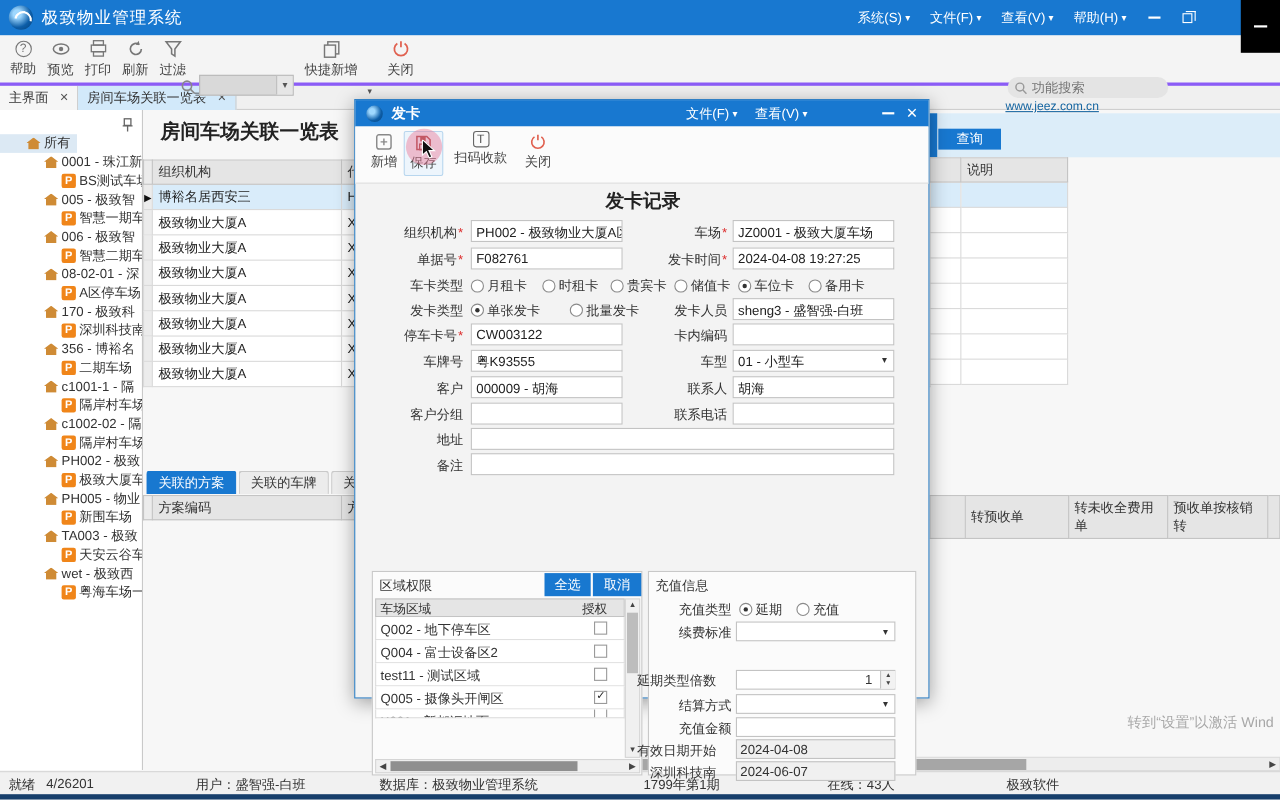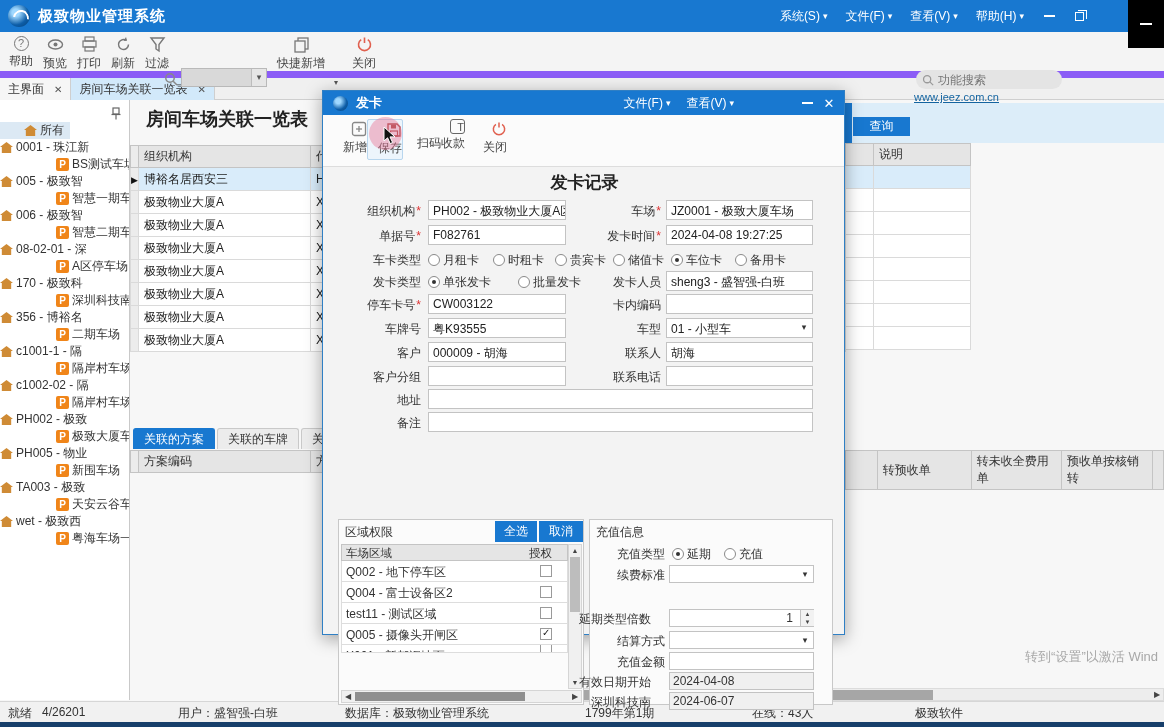--- a/index.html
+++ b/index.html
@@ -3,34 +3,34 @@
 <meta charset="utf-8">
 <style>
   *{margin:0;padding:0;box-sizing:border-box}
   html,body{width:1164px;height:727px}
   body{position:relative;font-family:"Liberation Sans","DejaVu Sans",sans-serif;font-size:12px;color:#333;background:#f7f7f7;overflow:hidden}
 
   
   .titlebar{position:absolute;left:0;top:0;width:1164px;height:32px;background:#1878d0;display:flex;align-items:center;z-index:30}
   .logo{width:22px;height:22px;border-radius:50%;background:radial-gradient(circle at 35% 35%,#9fd8ff 0 18%,#0d5ea8 60%,#063f74 100%);margin:0 8px 0 8px;position:relative}
   .logo::after{content:"";position:absolute;left:5px;top:5px;width:12px;height:12px;border-radius:50%;border:2px solid #fff;border-left-color:transparent;border-bottom-color:transparent;transform:rotate(-35deg)}
-  .app-title{color:#fff;font-size:15px;font-weight:bold;letter-spacing:1px}
+  .app-title{color:#fff;font-size:15px;font-weight:normal;letter-spacing:1px}
   .tb-menus{position:absolute;right:140px;top:0;height:32px;display:flex;align-items:center;gap:18px}
   .tb-menu{color:#fff;font-size:12px;cursor:default;display:flex;align-items:center;gap:3px}
   .caret-w::after{content:"▾";font-size:9px;color:#fff}
   .win-btn{position:absolute;top:0;width:26px;height:32px;display:flex;align-items:center;justify-content:center}
   .wb-min{right:102px}.wb-max{right:72px}
   .glyph-min{width:11px;border-bottom:2px solid #fff}
   .glyph-max{width:9px;height:9px;border:1px solid #fff;position:relative}
   .glyph-max::before{content:"";position:absolute;left:2px;top:-3px;width:8px;height:8px;border:1px solid #fff;border-bottom:none;border-left:none}
   .overlay-black{position:absolute;right:0;top:0;width:36px;height:48px;background:#000;z-index:60;display:flex;align-items:center;justify-content:center}
   .glyph-min2{width:12px;border-bottom:2px solid #fff}
 
   
-  .toolbar{position:absolute;left:0;top:32px;width:1164px;height:46px;background:#f4f4f4;border-bottom:7px solid #8b5cf6;z-index:5}
+  .toolbar{position:absolute;left:0;top:32px;width:1164px;height:46px;background:#f4f4f4;border-bottom:3px solid #8b5cf6;z-index:5}
   .tool{position:absolute;top:4px;width:34px;text-align:center}
   .tool .tlabel{display:block;margin-top:2px;font-size:12px;color:#444}
   .ticon{display:inline-block;width:17px;height:17px}
   .t-help{left:4px}.t-prev{left:38px}.t-print{left:72px}.t-refresh{left:106px}.t-filter{left:140px}
   .icon-q{display:inline-block;width:15px;height:15px;border:1.5px solid #777;border-radius:50%;color:#777;font-size:11px;line-height:13px;text-align:center}
   .icon-q::before{content:"?"}
   .combo{position:absolute;left:181px;top:36px;width:86px;height:19px;background:#d9d9d9;border:1px solid #b9b9b9}
   .combo .dbtn{position:absolute;right:0;top:0;width:15px;height:17px;border-left:1px solid #bdbdbd;background:#e6e6e6;text-align:center}
   .dbtn::before{content:"▾";font-size:9px;color:#555;line-height:16px}
   .mag{position:absolute;left:164px;top:39px}
@@ -47,21 +47,21 @@
   .tab{height:22px;padding:0 8px;display:flex;align-items:center;gap:10px;border-right:1px solid #cfcfcf;background:#f6f6f6;font-size:12px;color:#333}
   .tab.active{background:#d2e9fa}
   .tab-x{font-size:10px;color:#555}
   .tab-x::before{content:"✕"}
 
   
   .sidebar{position:absolute;left:0;top:100px;width:130px;height:600px;background:#fff;border-right:1px solid #c9c9c9;overflow:hidden}
   .pin{position:absolute;right:8px;top:6px;width:10px;height:12px}
   .tree{position:absolute;left:0;top:22px;width:130px}
   .ti{height:17px;display:flex;align-items:center;gap:3px;white-space:nowrap;font-size:12px;color:#333}
-  .ti.lvl0{padding-left:24px}.ti.lvl1{}.ti.lvl2{padding-left:56px}
+  .ti.lvl0{padding-left:24px}.ti.lvl1{padding-left:40px}.ti.lvl2{padding-left:56px}
   .ti.sel{background:#dce9f4;width:fit-content;padding-right:6px}
   .home-ic{display:inline-block;width:13px;height:11px;background:#cf8b35;clip-path:polygon(50% 0,100% 45%,86% 45%,86% 100%,14% 100%,14% 45%,0 45%);flex:none}
   .p-ic{display:inline-block;width:13px;height:13px;background:#f08519;border-radius:2px;color:#fff;font-weight:bold;font-size:10px;text-align:center;line-height:13px;flex:none}
   .p-ic::before{content:"P"}
 
   
   .main-title{position:absolute;left:146px;top:107px;font-size:18px;font-weight:bold;color:#222;z-index:4}
   .query-band{position:absolute;left:845px;top:103px;width:319px;height:40px;background:#dcedf9;z-index:3}
   .blue-sliver{position:absolute;left:845px;top:103px;width:7px;height:40px;background:#1878d0;z-index:4}
   .btn-blue{background:#1878d0;color:#fff;border:none;font-size:12px;text-align:center;font-family:inherit}
@@ -104,21 +104,21 @@
   
   .dialog{position:absolute;left:322px;top:90px;width:523px;height:545px;background:#f3f3f3;border:1px solid #2f7fc4;box-shadow:0 4px 16px rgba(0,0,0,.35);z-index:20}
   .dlg-titlebar{position:absolute;left:0;top:0;width:100%;height:24px;background:#1878d0;display:flex;align-items:center}
   .dlg-logo{width:15px;height:15px;border-radius:50%;background:radial-gradient(circle at 35% 35%,#9fd8ff 0 18%,#0d5ea8 60%,#063f74 100%);margin:0 8px 0 10px}
   .dlg-title{color:#fff;font-size:13px;font-weight:bold}
   .dlg-menus{position:absolute;right:110px;display:flex;gap:16px}
   .dlg-win{position:absolute;top:0;width:22px;height:24px;display:flex;align-items:center;justify-content:center}
   .dw-min{right:26px}.dw-close{right:4px;color:#fff;font-size:13px}
   .dw-close::before{content:"✕"}
   .dlg-toolbar{position:absolute;left:0;top:24px;width:100%;height:52px;background:#fbfbfb;border-bottom:1px solid #ddd}
-  .dtool{position:absolute;top:4px;text-align:right;font-size:12px;color:#444}
+  .dtool{position:absolute;top:4px;text-align:center;font-size:12px;color:#444}
   .dtool .ticon{margin-top:2px}
   .dtool .tlabel{display:block;margin-top:1px}
   .d-new{left:8px;width:36px}
   .d-save{left:44px;width:36px;border:1px solid #b8d6ee;background:#edf5fc;border-radius:2px;padding-bottom:2px}
   .d-scan{left:86px;width:56px}
   .d-close{left:148px;width:36px}
   .icon-t{display:inline-block;width:15px;height:15px;border:1px solid #666;border-radius:3px;color:#555;font-size:11px;line-height:14px}
   .icon-t::before{content:"T"}
   .pink-hl{position:absolute;left:46px;top:2px;width:33px;height:33px;border-radius:50%;background:rgba(235,120,150,.45);z-index:2}
   .cursor{position:absolute;left:60px;top:12px;z-index:3}

